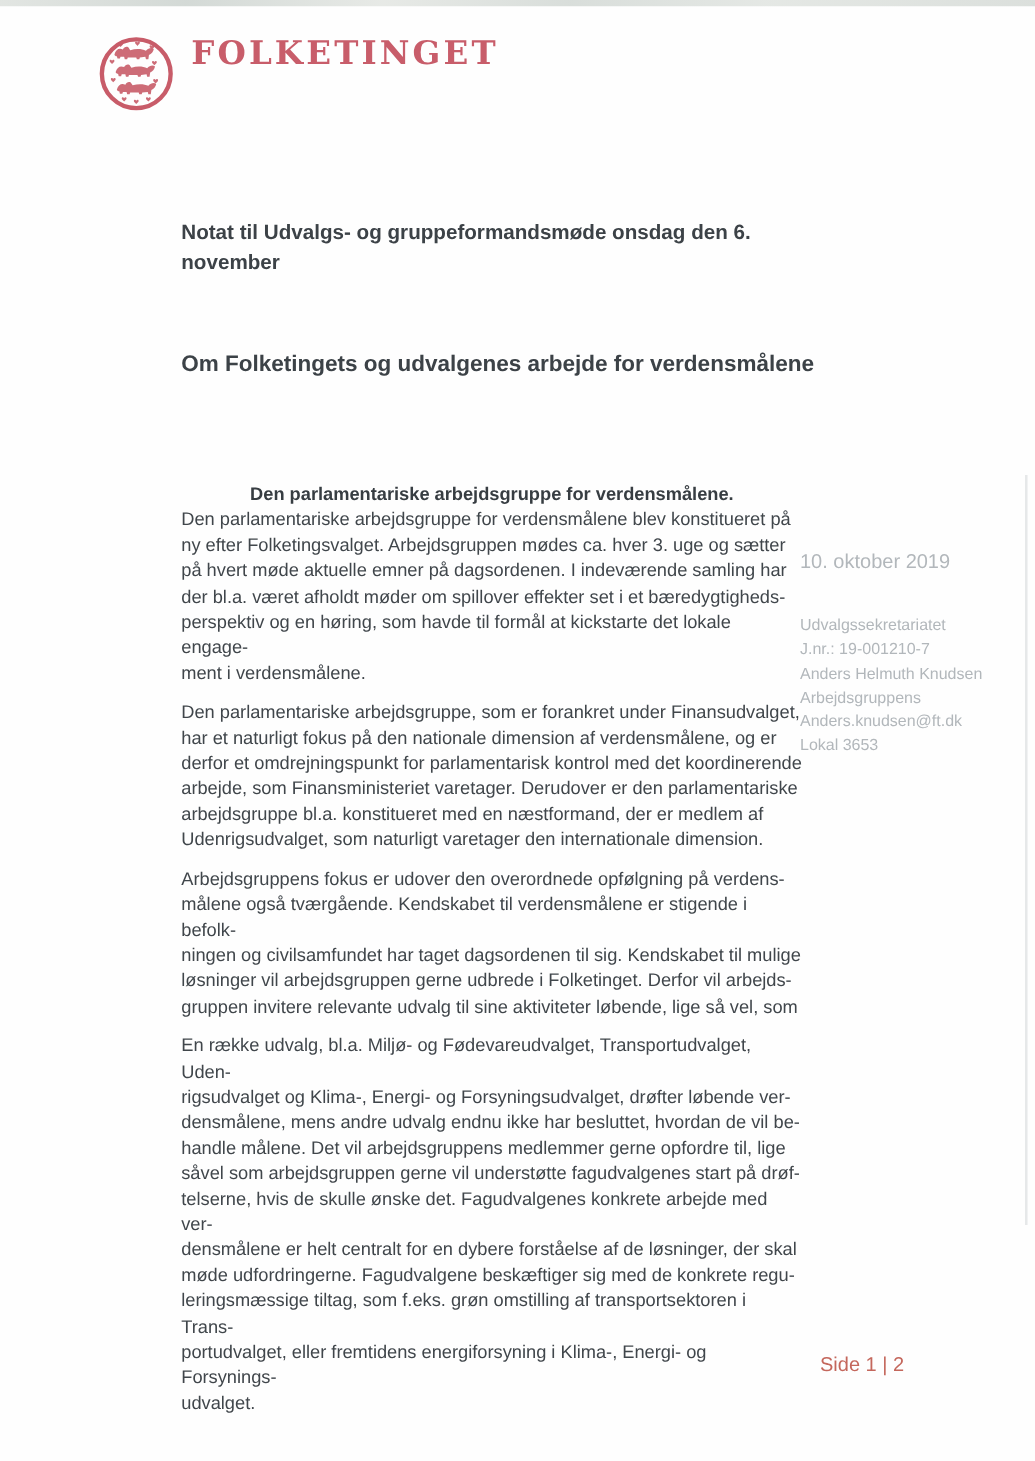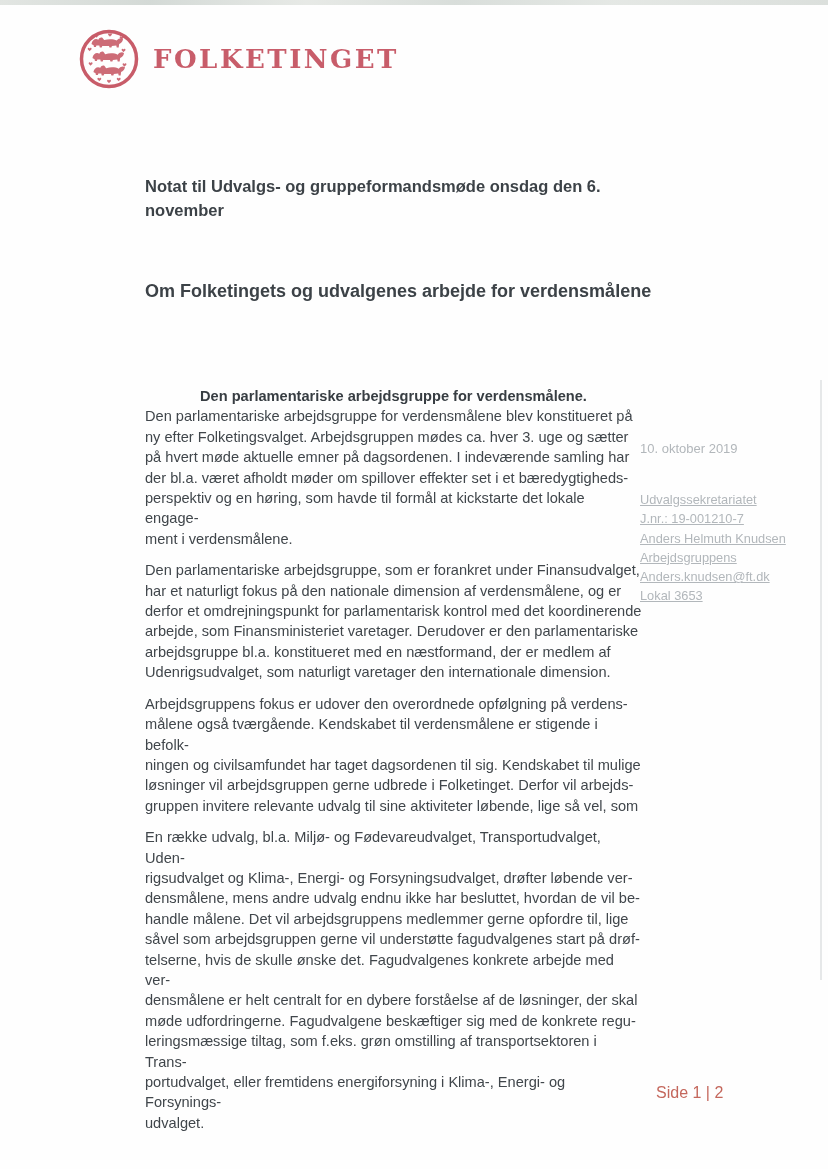--- a/index.html
+++ b/index.html
@@ -29,21 +29,20 @@
     top: 380px; left: 820px;
     width: 2px; height: 600px;
     background: #dcdee0;
     opacity: .7;
   }
   
   .logo {
     position: absolute;
     top: 28px; left: 78px;
     display: flex;
-    align-items: center;
     gap: 13px;
   }
   .seal { display: block; opacity: .93; }
   .wordmark {
     font-family: "DejaVu Serif", serif;
     font-weight: bold;
     font-size: 26px;
     letter-spacing: 2.5px;
     color: #c4505e;
     opacity: .92;
@@ -87,31 +86,30 @@
   }
   .body-col p {
     margin: 0 0 11px 0;
     white-space: pre-line;
   }
   
   .side-date {
     position: absolute;
     top: 441px; left: 640px;
     width: 160px;
-    font-size: 13px;
+    font-size: 16px;
     color: #b2b7bb;
   }
   .side-contact {
     position: absolute;
     top: 490px; left: 640px;
     width: 170px;
     font-size: 12.8px;
     line-height: 19.3px;
     color: #b2b7bb;
-    text-decoration: underline;
   }
   
   .page-number {
     position: absolute;
     top: 1084px; left: 656px;
     font-size: 16px;
     color: #c4675c;
   }
 </style>
 </head>

